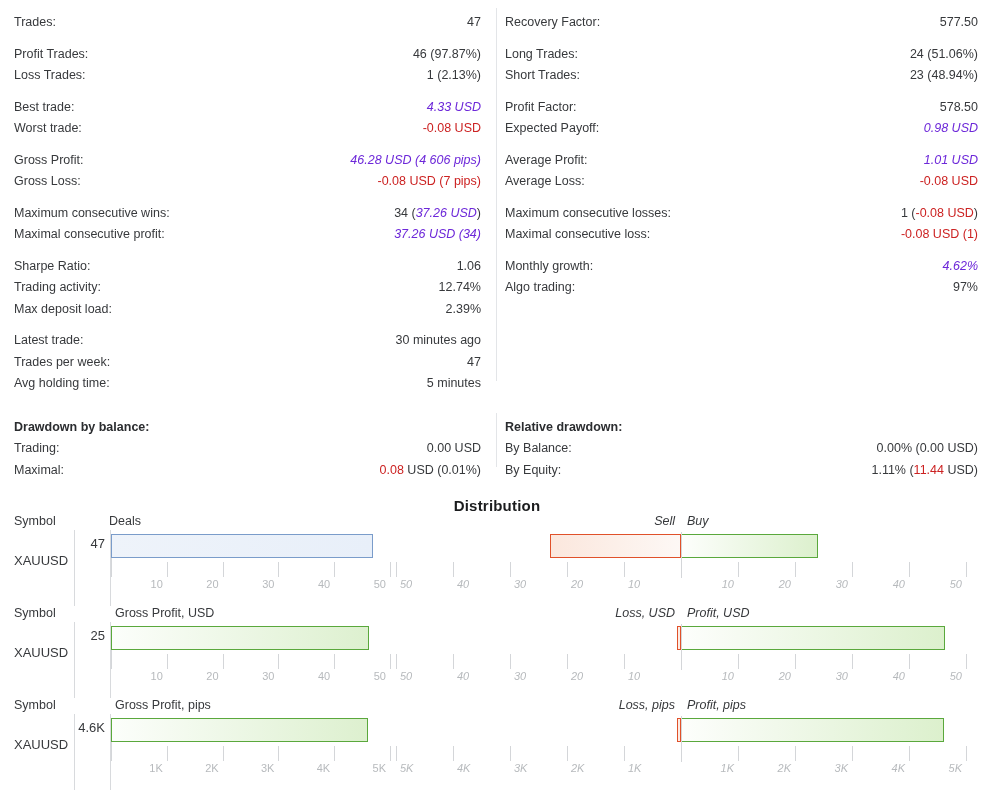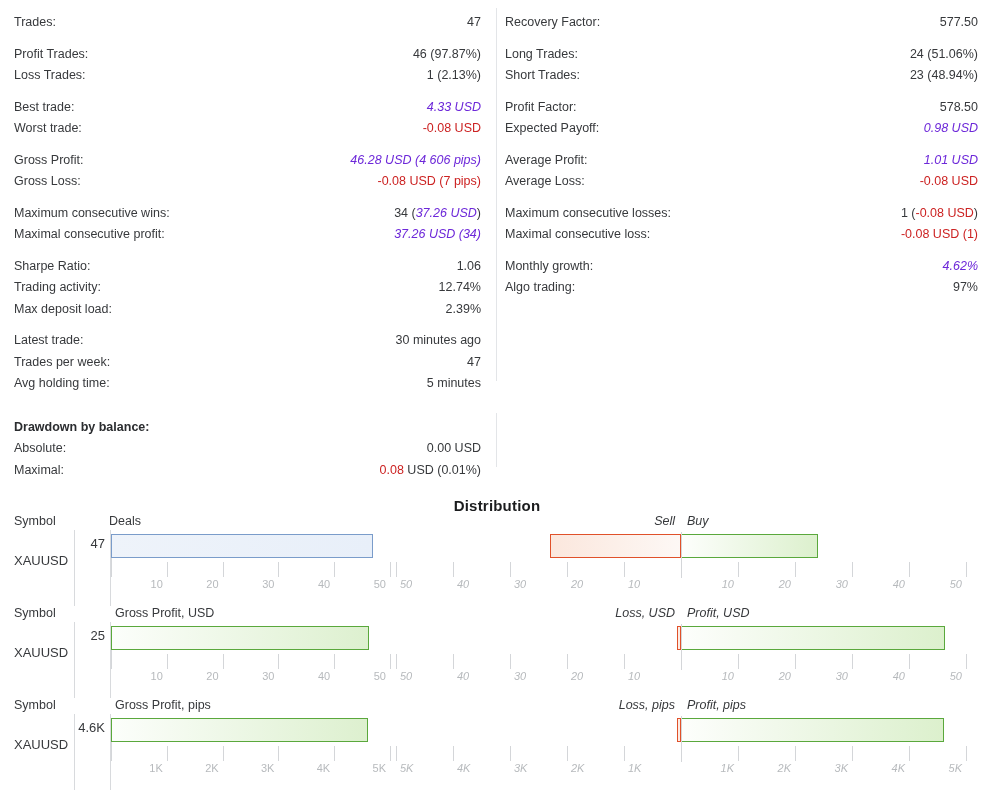--- a/index.html
+++ b/index.html
@@ -306,26 +306,37 @@
         <span class="lbl">Algo trading:</span>
         <span class="val"><span class="dark">97%</span></span>
       </div>
     </div>
 </div>
 
 <div class="stats-wrap" style="padding-top:22px;">
   <div class="stats-col left" id="dd-left">
       <div class="group-title">Drawdown by balance:</div>
       <div class="srow">
-        <span class="lbl">Absolute:</span>
+        <span class="lbl">Trading:</span>
         <span class="val"><span class="dark">0.00 USD</span></span>
       </div>
       <div class="srow">
         <span class="lbl">Maximal:</span>
         <span class="val"><span class="red">0.08</span><span class="dark"> USD (0.01%)</span></span>
+      </div>
+    </div>
+  <div class="stats-col right" id="dd-right">
+      <div class="group-title">Relative drawdown:</div>
+      <div class="srow">
+        <span class="lbl">By Balance:</span>
+        <span class="val"><span class="dark">0.00% (0.00 USD)</span></span>
+      </div>
+      <div class="srow">
+        <span class="lbl">By Equity:</span>
+        <span class="val"><span class="dark">1.11% (</span><span class="red">11.44</span><span class="dark"> USD)</span></span>
       </div>
     </div>
 </div>
 
 <div class="dist-title">Distribution</div>
 <div id="dist-charts">
     <div class="chart-block">
       <div class="pane left-pane">
         <div class="hdr" style="left: 14px;">Symbol</div>
         <div class="hdr" style="left: 109px;">Deals</div>

